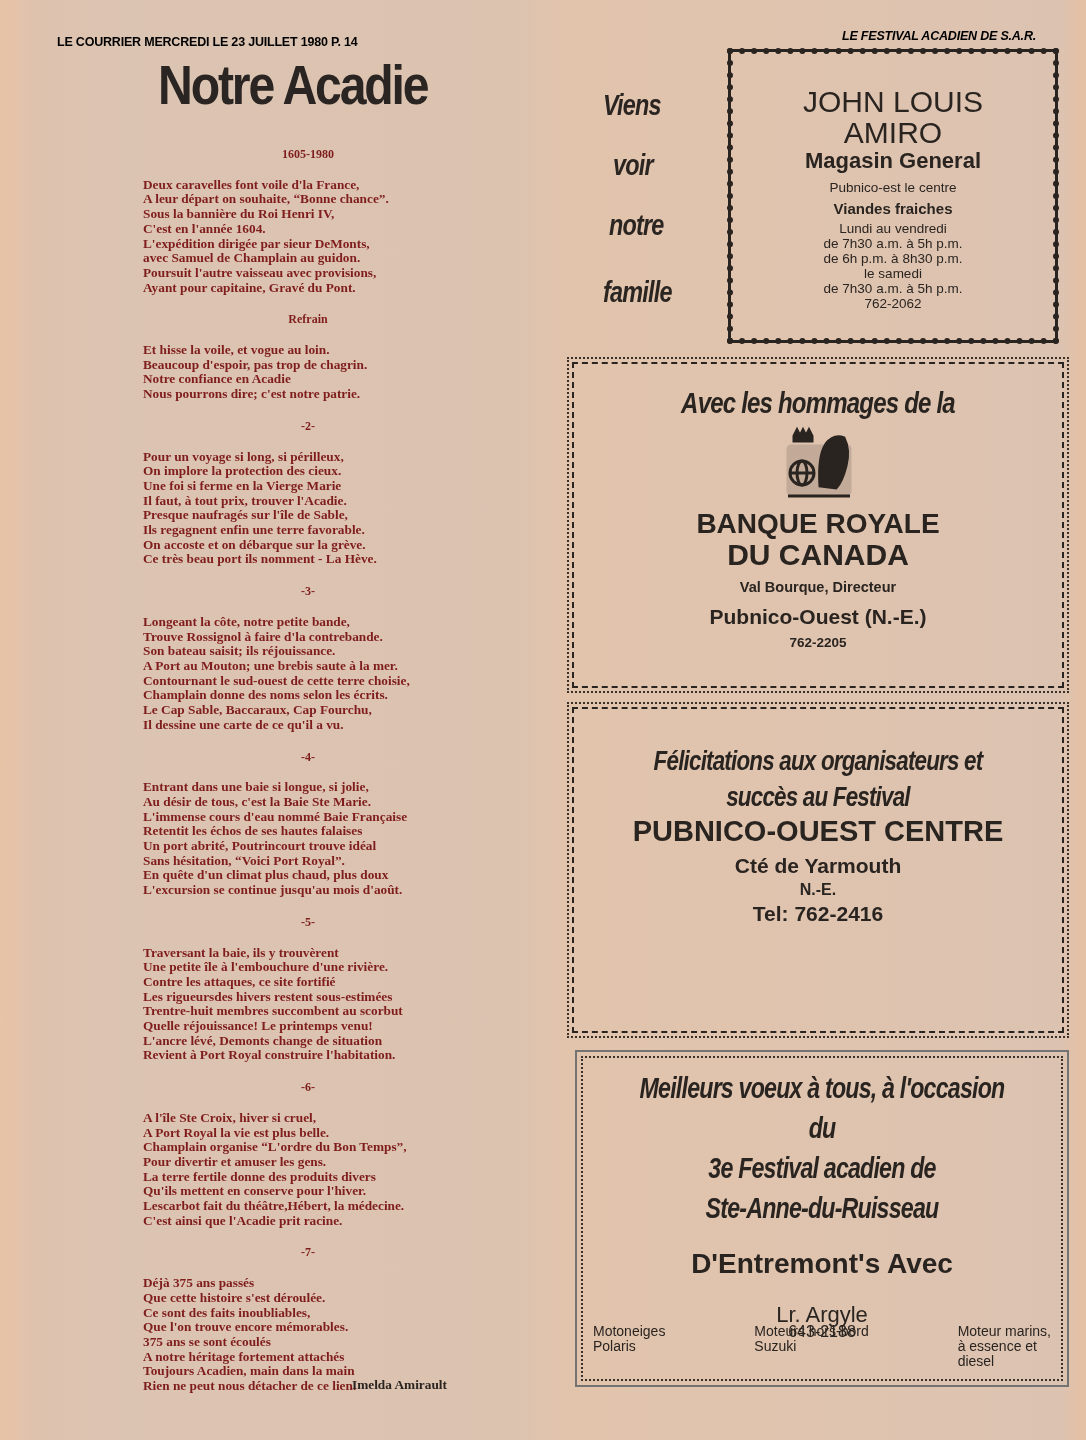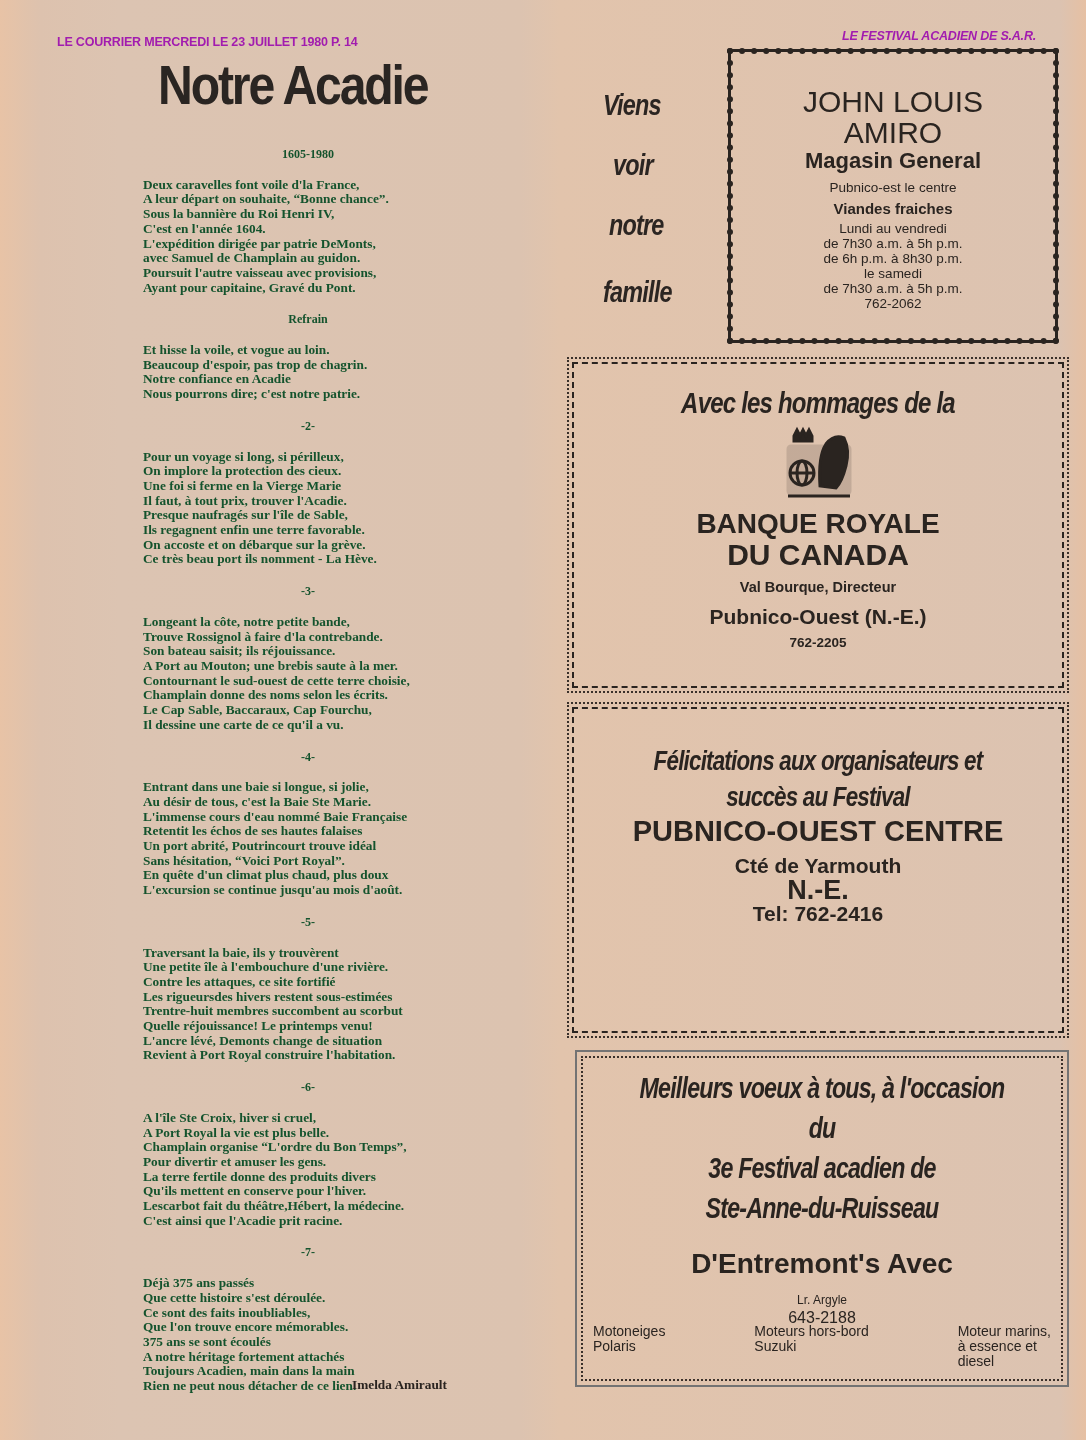--- a/index.html
+++ b/index.html
@@ -4,32 +4,32 @@
 <style>
   html, body { margin: 0; padding: 0; }
   body {
     width: 1086px; height: 1440px; overflow: hidden; position: relative;
     background: #e6c6ad;
     background-image: linear-gradient(90deg, #e8c3a6 0px, #ddc2ae 40px, #dcc4b2 120px, #dcc3b0 520px, #e2c4ac 560px, #dcc3b1 1060px, #e6c0a3 1086px);
     color: #2a2420;
     font-family: "Liberation Sans", sans-serif;
   }
   .abs { position: absolute; }
-  .hdr { font-family: "Liberation Sans", sans-serif; font-weight: bold; font-size: 12.5px; letter-spacing: -0.2px; color: #a21caf; }
+  .hdr { font-family: "Liberation Sans", sans-serif; font-weight: bold; font-size: 12.5px; letter-spacing: -0.2px; color: #000000; }
   #hdr-left { left: 57px; top: 35px; }
   #hdr-right { right: 50px; top: 29px; font-style: italic; }
   #title {
     left: 158px; top: 52px; font-size: 56px; font-weight: bold;
     font-family: "Liberation Sans", sans-serif; letter-spacing: -2.5px;
     transform: scaleX(0.86); transform-origin: left top; color: #2a2522;
   }
   .poem {
     position: absolute; left: 143px; width: 330px;
     font-family: "Liberation Serif", serif; font-weight: bold; font-size: 13.3px;
-    line-height: 14.7px; color: #14532d;
+    line-height: 14.7px; color: #7f1d1d;
   }
   .poem .center { text-align: center; margin-left: 0; }
   .stanza-line { white-space: nowrap; }
   #signature { position: absolute; left: 352px; top: 1377px; font-family: "Liberation Serif", serif; font-weight: bold; font-size: 13.3px; }
 
   .viens { position: absolute; left: 603px; font-family: "Liberation Sans", sans-serif; font-weight: bold; font-style: italic; font-size: 30px; letter-spacing: -1px; transform: scaleX(0.78); transform-origin: left top; color: #2b2522; }
 
   
   #ad1 {
     position: absolute; left: 727px; top: 48px; width: 320px; height: 284px;
@@ -72,21 +72,21 @@
 <div id="title" class="abs">Notre Acadie</div>
 
 <div class="poem" id="poem-body" style="top:147px;">
   <div class="center" style="font-size:12px;margin-bottom:16px;">1605-1980</div>
   <div id="stanzas">
       <div style="margin-bottom: 17px;">
         <div class="stanza-line">Deux caravelles font voile d'la France,</div>
         <div class="stanza-line">A leur départ on souhaite, “Bonne chance”.</div>
         <div class="stanza-line">Sous la bannière du Roi Henri IV,</div>
         <div class="stanza-line">C'est en l'année 1604.</div>
-        <div class="stanza-line">L'expédition dirigée par patrie DeMonts,</div>
+        <div class="stanza-line">L'expédition dirigée par sieur DeMonts,</div>
         <div class="stanza-line">avec Samuel de Champlain au guidon.</div>
         <div class="stanza-line">Poursuit l'autre vaisseau avec provisions,</div>
         <div class="stanza-line">Ayant pour capitaine, Gravé du Pont.</div>
       </div>
       <div style="margin-bottom: 17px;">
         <div class="center" style="margin-bottom: 16px; font-size: 12px;">Refrain</div>
         <div class="stanza-line">Et hisse la voile, et vogue au loin.</div>
         <div class="stanza-line">Beaucoup d'espoir, pas trop de chagrin.</div>
         <div class="stanza-line">Notre confiance en Acadie</div>
         <div class="stanza-line">Nous pourrons dire; c'est notre patrie.</div>
@@ -200,30 +200,30 @@
   <div style="font-size:14.5px;font-weight:bold;margin-top:9px;">Val Bourque, Directeur</div>
   <div style="font-size:21px;font-weight:bold;margin-top:10px;">Pubnico-Ouest (N.-E.)</div>
   <div style="font-size:13.5px;font-weight:bold;margin-top:6px;">762-2205</div>
 </div>
 
 <div id="ad3" class="starbox">
   <div class="script" style="font-size:28px;line-height:36px;margin-top:34px;">Félicitations aux organisateurs et</div>
   <div class="script" style="font-size:28px;line-height:36px;">succès au Festival</div>
   <div class="bigcaps" style="font-size:29px;line-height:33px;">PUBNICO-OUEST CENTRE</div>
   <div style="font-size:21px;font-weight:bold;line-height:24px;margin-top:6px;">Cté de Yarmouth</div>
-  <div style="font-size:27px;font-weight:bold;line-height:24px;">N.-E.</div>
+  <div style="font-size:16px;font-weight:bold;line-height:24px;">N.-E.</div>
   <div style="font-size:21px;font-weight:bold;line-height:24px;">Tel: 762-2416</div>
 </div>
 
 <div id="ad4">
   <div class="script" style="font-size:29px;line-height:40px;margin-top:16px;">Meilleurs voeux à tous, à l'occasion du</div>
   <div class="script" style="font-size:29px;line-height:40px;">3e Festival acadien de</div>
   <div class="script" style="font-size:29px;line-height:40px;">Ste-Anne-du-Ruisseau</div>
   <div style="font-size:28px;font-weight:bold;margin-top:20px;">D'Entremont's Avec</div>
-  <div style="font-size:12px;line-height:17px;margin-top:12px;">Lr. Argyle</div>
+  <div style="font-size:22px;line-height:17px;margin-top:26px;">Lr. Argyle</div>
   <div style="font-size:16px;line-height:17px;">643-2188</div>
   <div class="services">
     <div>
       <div>Motoneiges</div>
       <div>Polaris</div>
     </div>
     <div>
       <div>Moteurs hors-bord</div>
       <div>Suzuki</div>
     </div>

